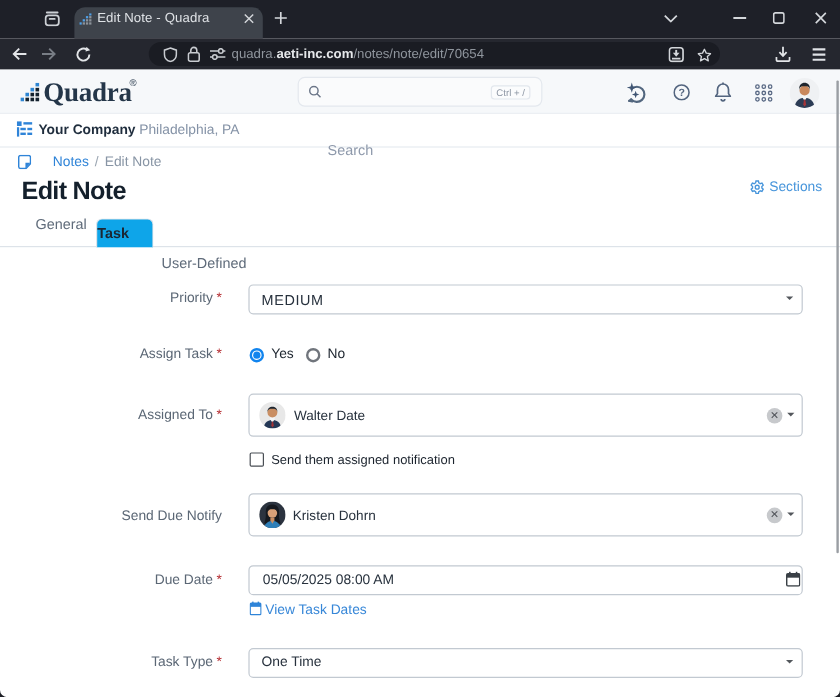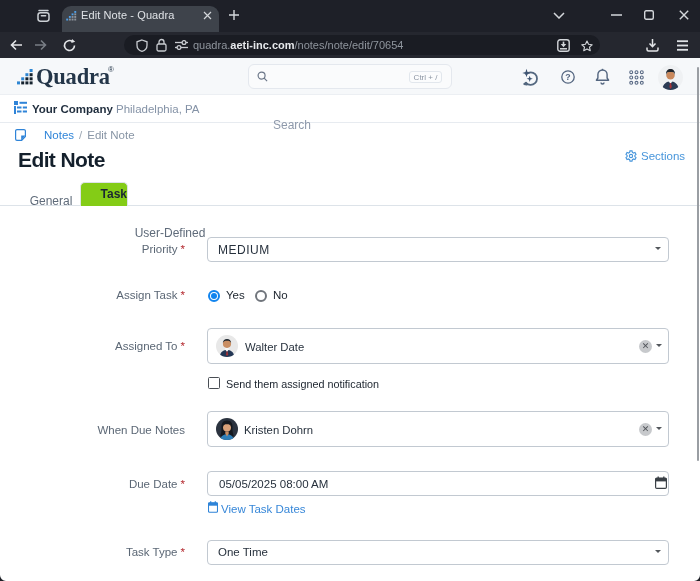--- a/index.html
+++ b/index.html
@@ -23,22 +23,22 @@
 #searchtext { position:absolute; left:273px; top:70px; font-size:12px; color:#8e99ab;margin-top:48px; }
 #ctrlbadge { position:absolute; left:409px; top:70.5px; width:33px; height:12.5px; background:#fbfcfd; border:1px solid #e2e7ed; border-radius:3px; font-size:8px; color:#8c95a3; text-align:center; line-height:11px; }
 #yc { position:absolute; left:32px; top:102.5px; font-size:11.5px; font-weight:bold; color:#1f2d3d; }
 #ycloc { position:absolute; left:116px; top:103px; font-size:11.5px; color:#8492a6; }
 #bc { position:absolute; left:28px; top:129px; font-size:11.5px;margin-left:16px; }
 #bc .lnk { color:#2f84d8; } #bc .sep { color:#9aa5b1; padding:0 5px; } #bc .cur { color:#8895a5; }
 #h1 { position:absolute; left:18px; top:148px; font-size:21px; font-weight:bold; color:#14202c; letter-spacing:-0.6px; }
 #sections { position:absolute; left:641px; top:150px; font-size:11.5px; color:#4795db; }
 
 #tabs { position:absolute; left:0; top:182px; width:700px; height:24px; border-bottom:1px solid #dde3e9; }
-.tabitem { position:absolute; top:190px; height:24px; font-size:12px; color:#5f6b7a; line-height:22px; text-align:center; }
-#tabactive { position:absolute; left:80px; top:182px; width:48px; height:24px; background:#84cc16; border:1px solid #dde3e9; border-bottom:none; border-radius:5px 5px 0 0; font-size:12px; font-weight:bold; color:#1b2633; line-height:22px; text-align:right; }
+.tabitem { position:absolute; top:176px; height:24px; font-size:12px; color:#5f6b7a; line-height:22px; text-align:center; }
+#tabactive { position:absolute; left:80px; top:182px; width:48px; height:24px; background:#0ea5e9; border:1px solid #dde3e9; border-bottom:none; border-radius:5px 5px 0 0; font-size:12px; font-weight:bold; color:#1b2633; line-height:22px; text-align:left; }
 
 .lbl { position:absolute; font-size:11.5px; color:#5b6775; text-align:right; width:118px; }
 .ast { color:#b3282d; margin-left:3px; font-size:11.5px; }
 .ctl { position:absolute; left:207px; width:462px; background:#fff; border:1px solid #c2c9d1; border-radius:4px; }
 .ctltext { position:absolute; font-size:11.5px; color:#27313d; }
 .caret { position:absolute; width:0; height:0; border-left:3.5px solid transparent; border-right:3.5px solid transparent; border-top:3.8px solid #53575c; }
 
 .radio { position:absolute; width:12px; height:12px; border-radius:50%; }
 .txt { position:absolute; font-size:11.5px; color:#1c242e; }
 
@@ -265,21 +265,21 @@
     <path d="M6.8 8.3 C6.8 5.2 8.8 3.9 11 3.9 C13.2 3.9 15.2 5.2 15.2 8.3 C14.6 6.1 13.2 5.7 11 5.7 C8.8 5.7 7.4 6.1 6.8 8.3 Z" fill="#1d252e"></path>
   </g>
 </svg>
 <div class="ctltext" style="left:245px;top:340.5px;font-size:11.3px;">Walter Date</div>
 <div class="clrx" style="left:639px;top:339.5px;">✕</div>
 <div class="caret" style="left:656px;top:344px;"></div>
 
 <div class="abs" style="left:208px;top:377px;width:12px;height:12px;border:1.4px solid #494e54;border-radius:1.5px;background:#fff;"></div>
 <div class="txt" style="left:226px;top:377.5px;font-size:10.8px;">Send them assigned notification</div>
 
-<div class="lbl" style="left:67px;top:424px;">When Due Notes</div>
+<div class="lbl" style="left:67px;top:424px;">Send Due Notify</div>
 <div class="ctl" style="top:411px;height:36px;"></div>
 <svg class="abs" style="left:216px;top:418px" width="22" height="22" viewBox="0 0 22 22">
   <defs>
       <clipPath id="kav">
         <circle cx="11" cy="11" r="11"></circle>
       </clipPath>
     </defs>
   <g clip-path="url(#kav)">
     <rect width="22" height="22" fill="#2b333f"></rect>
     <path d="M11 2.5 C6.5 2.5 5.2 6 5.5 9.5 C5.8 13.5 4.8 16 4.2 18 L9 20 H13 L17.8 18 C17.2 16 16.2 13.5 16.5 9.5 C16.8 6 15.5 2.5 11 2.5 Z" fill="#15191f"></path>

